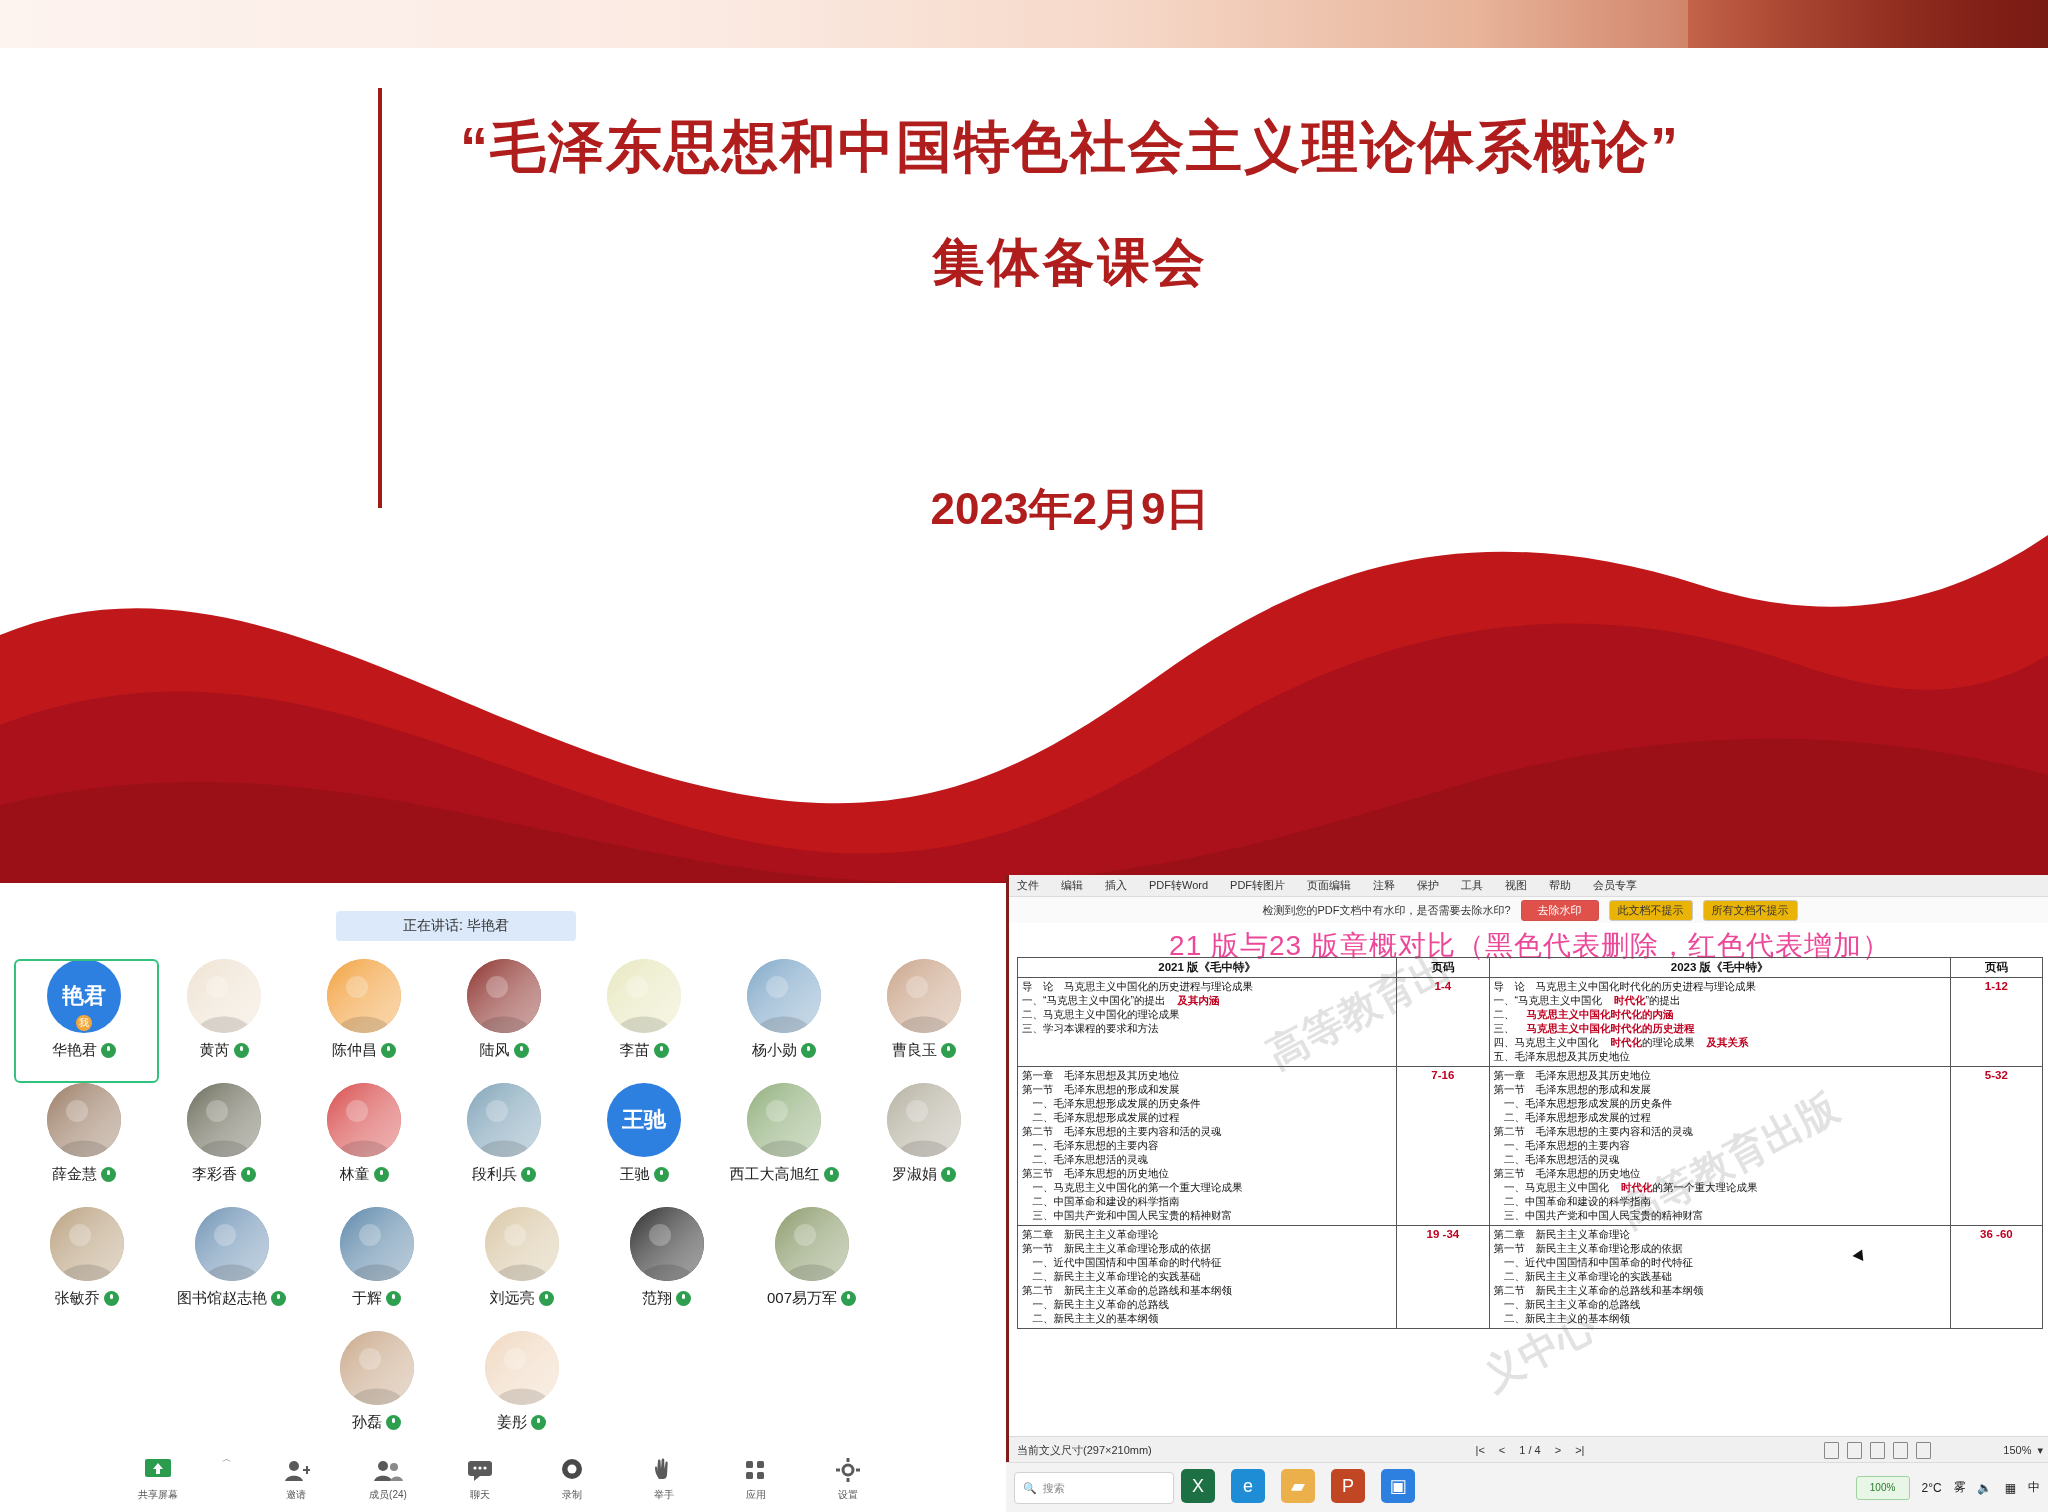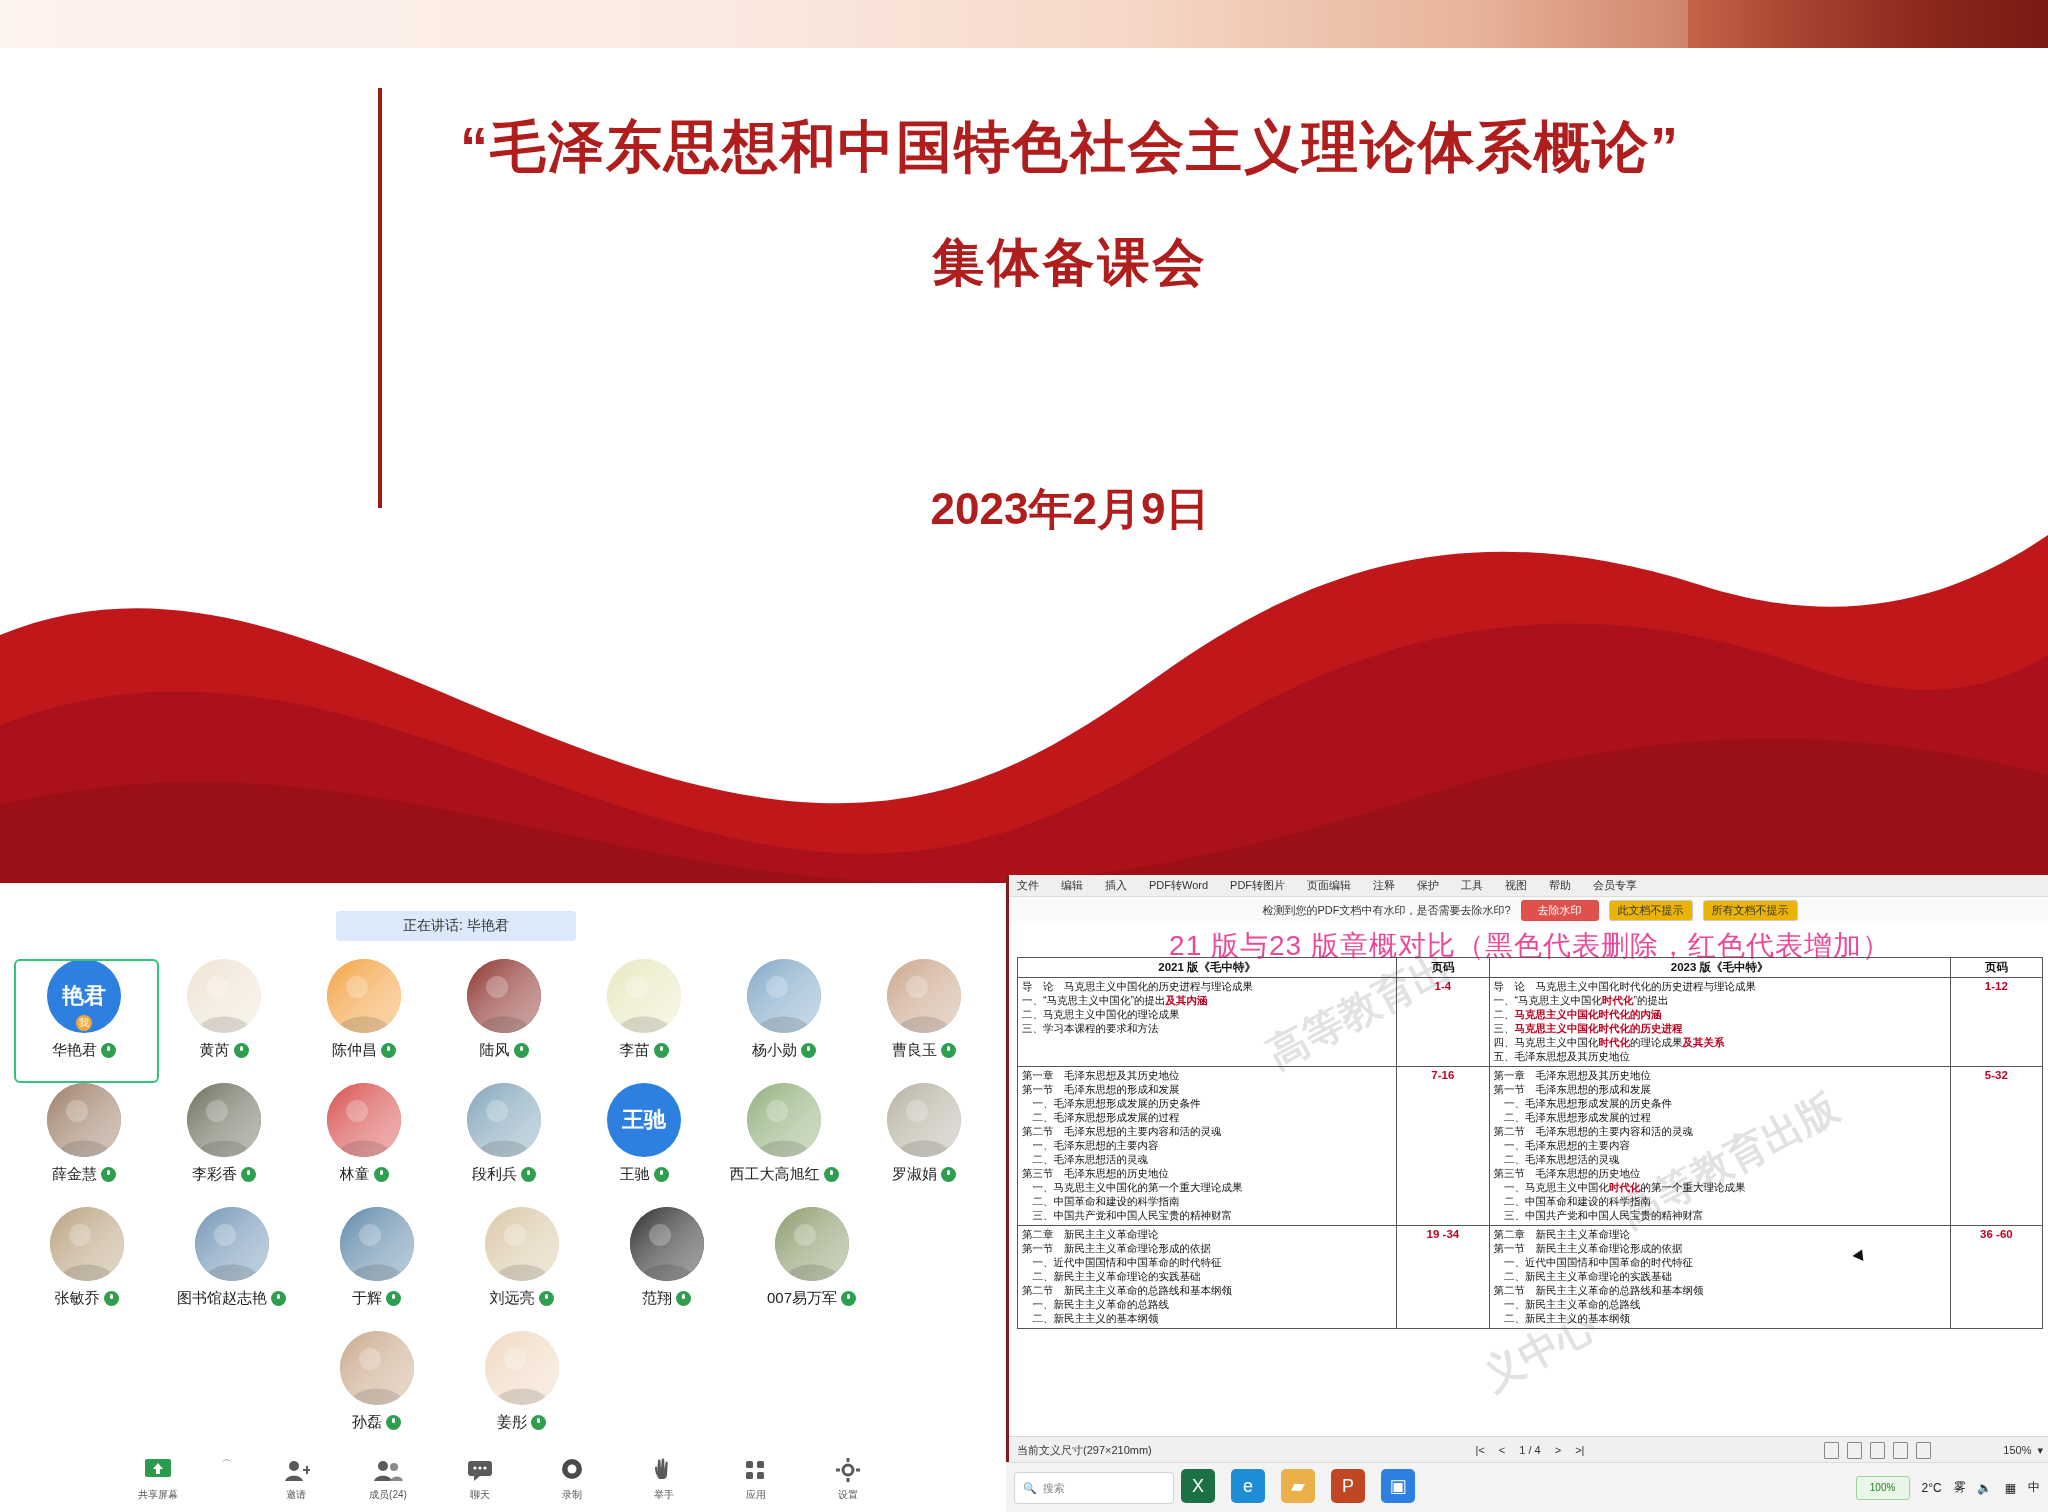--- a/index.html
+++ b/index.html
@@ -48,21 +48,21 @@
   #wmbar{position:absolute;left:0;top:22px;width:1042px;height:26px;background:#fafafa;border-bottom:1px solid #e2e2e2;
     display:flex;align-items:center;justify-content:center;gap:10px;font-size:11px;color:#333;}
   .wmbtn{border:1px solid #d0504a;color:#fff;background:#e0514b;border-radius:3px;padding:2px 16px;font-size:11px;}
   .wmbtn2{border:1px solid #c9c9c9;color:#333;background:#eab308;border-radius:3px;padding:2px 8px;font-size:11px;}
   #pdfpage{position:absolute;left:0;top:48px;width:1042px;height:540px;background:#fff;overflow:hidden;}
   #docheading{position:absolute;left:0;top:4px;width:1042px;text-align:center;font-size:28px;color:#ec4899;font-weight:500;letter-spacing:1px;}
   table.cmp{position:absolute;left:8px;top:34px;width:1026px;border-collapse:collapse;font-size:10.5px;color:#111;table-layout:fixed;}
   table.cmp td,table.cmp th{border:1px solid #555;padding:2px 4px;vertical-align:top;}
   table.cmp th{text-align:center;font-weight:bold;font-size:11.5px;}
   .pgnum{text-align:center;color:#c00020;font-weight:bold;font-size:11.5px;vertical-align:middle;}
-  .redb{color:#c00020;font-weight:bold;}
+  .redb{color:#c00020;font-weight:bold;margin-left:12px;}
   .wm{position:absolute;color:rgba(160,160,160,.30);font-size:40px;font-weight:bold;transform:rotate(-28deg);pointer-events:none;white-space:nowrap;}
   #pdfstatus{position:absolute;left:0;bottom:49px;width:1042px;height:26px;background:#f0f0f0;border-top:1px solid #d8d8d8;
     display:flex;align-items:center;font-size:11px;color:#333;}
   .pgctl{position:absolute;left:50%;transform:translateX(-50%);display:flex;align-items:center;gap:14px;font-size:11px;color:#333;}
   .zoomctl{position:absolute;right:8px;display:flex;align-items:center;gap:6px;font-size:11px;}
   .viewicons{position:absolute;right:120px;display:flex;align-items:center;gap:8px;}
   .vicon{width:13px;height:15px;border:1px solid #888;border-radius:1px;display:inline-block;}
 
   
   #taskbar{position:absolute;left:1006px;bottom:0;width:1042px;height:49px;background:#f3f3f3;border-top:1px solid #dcdcdc;}

